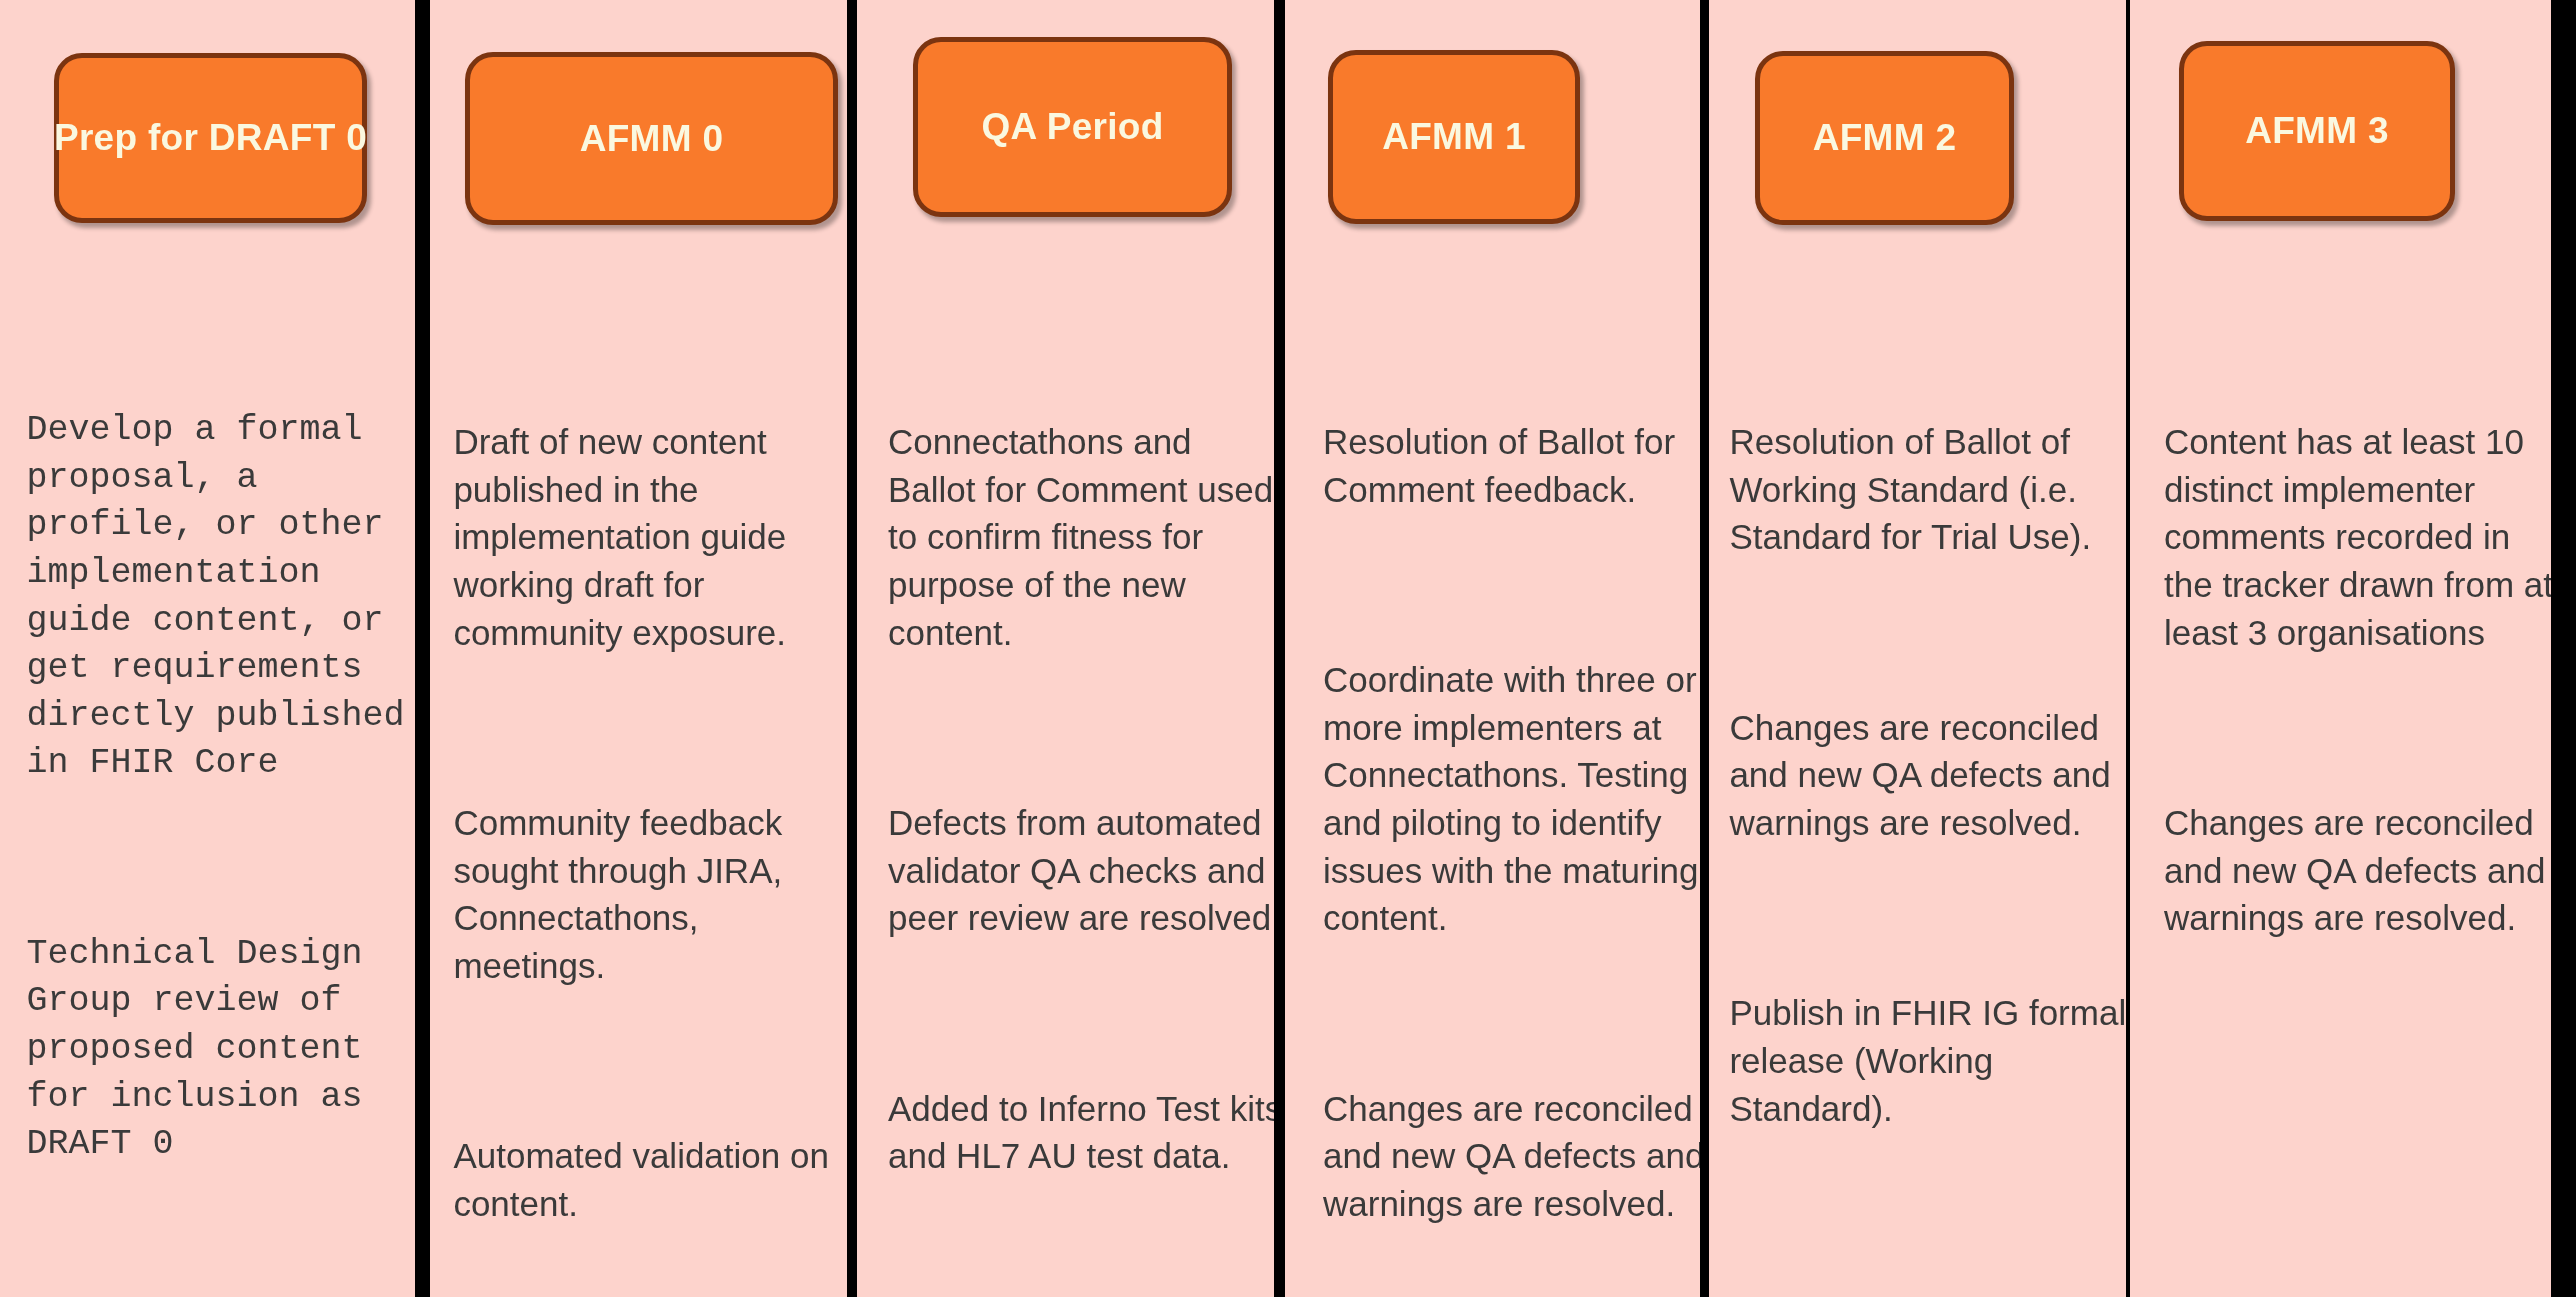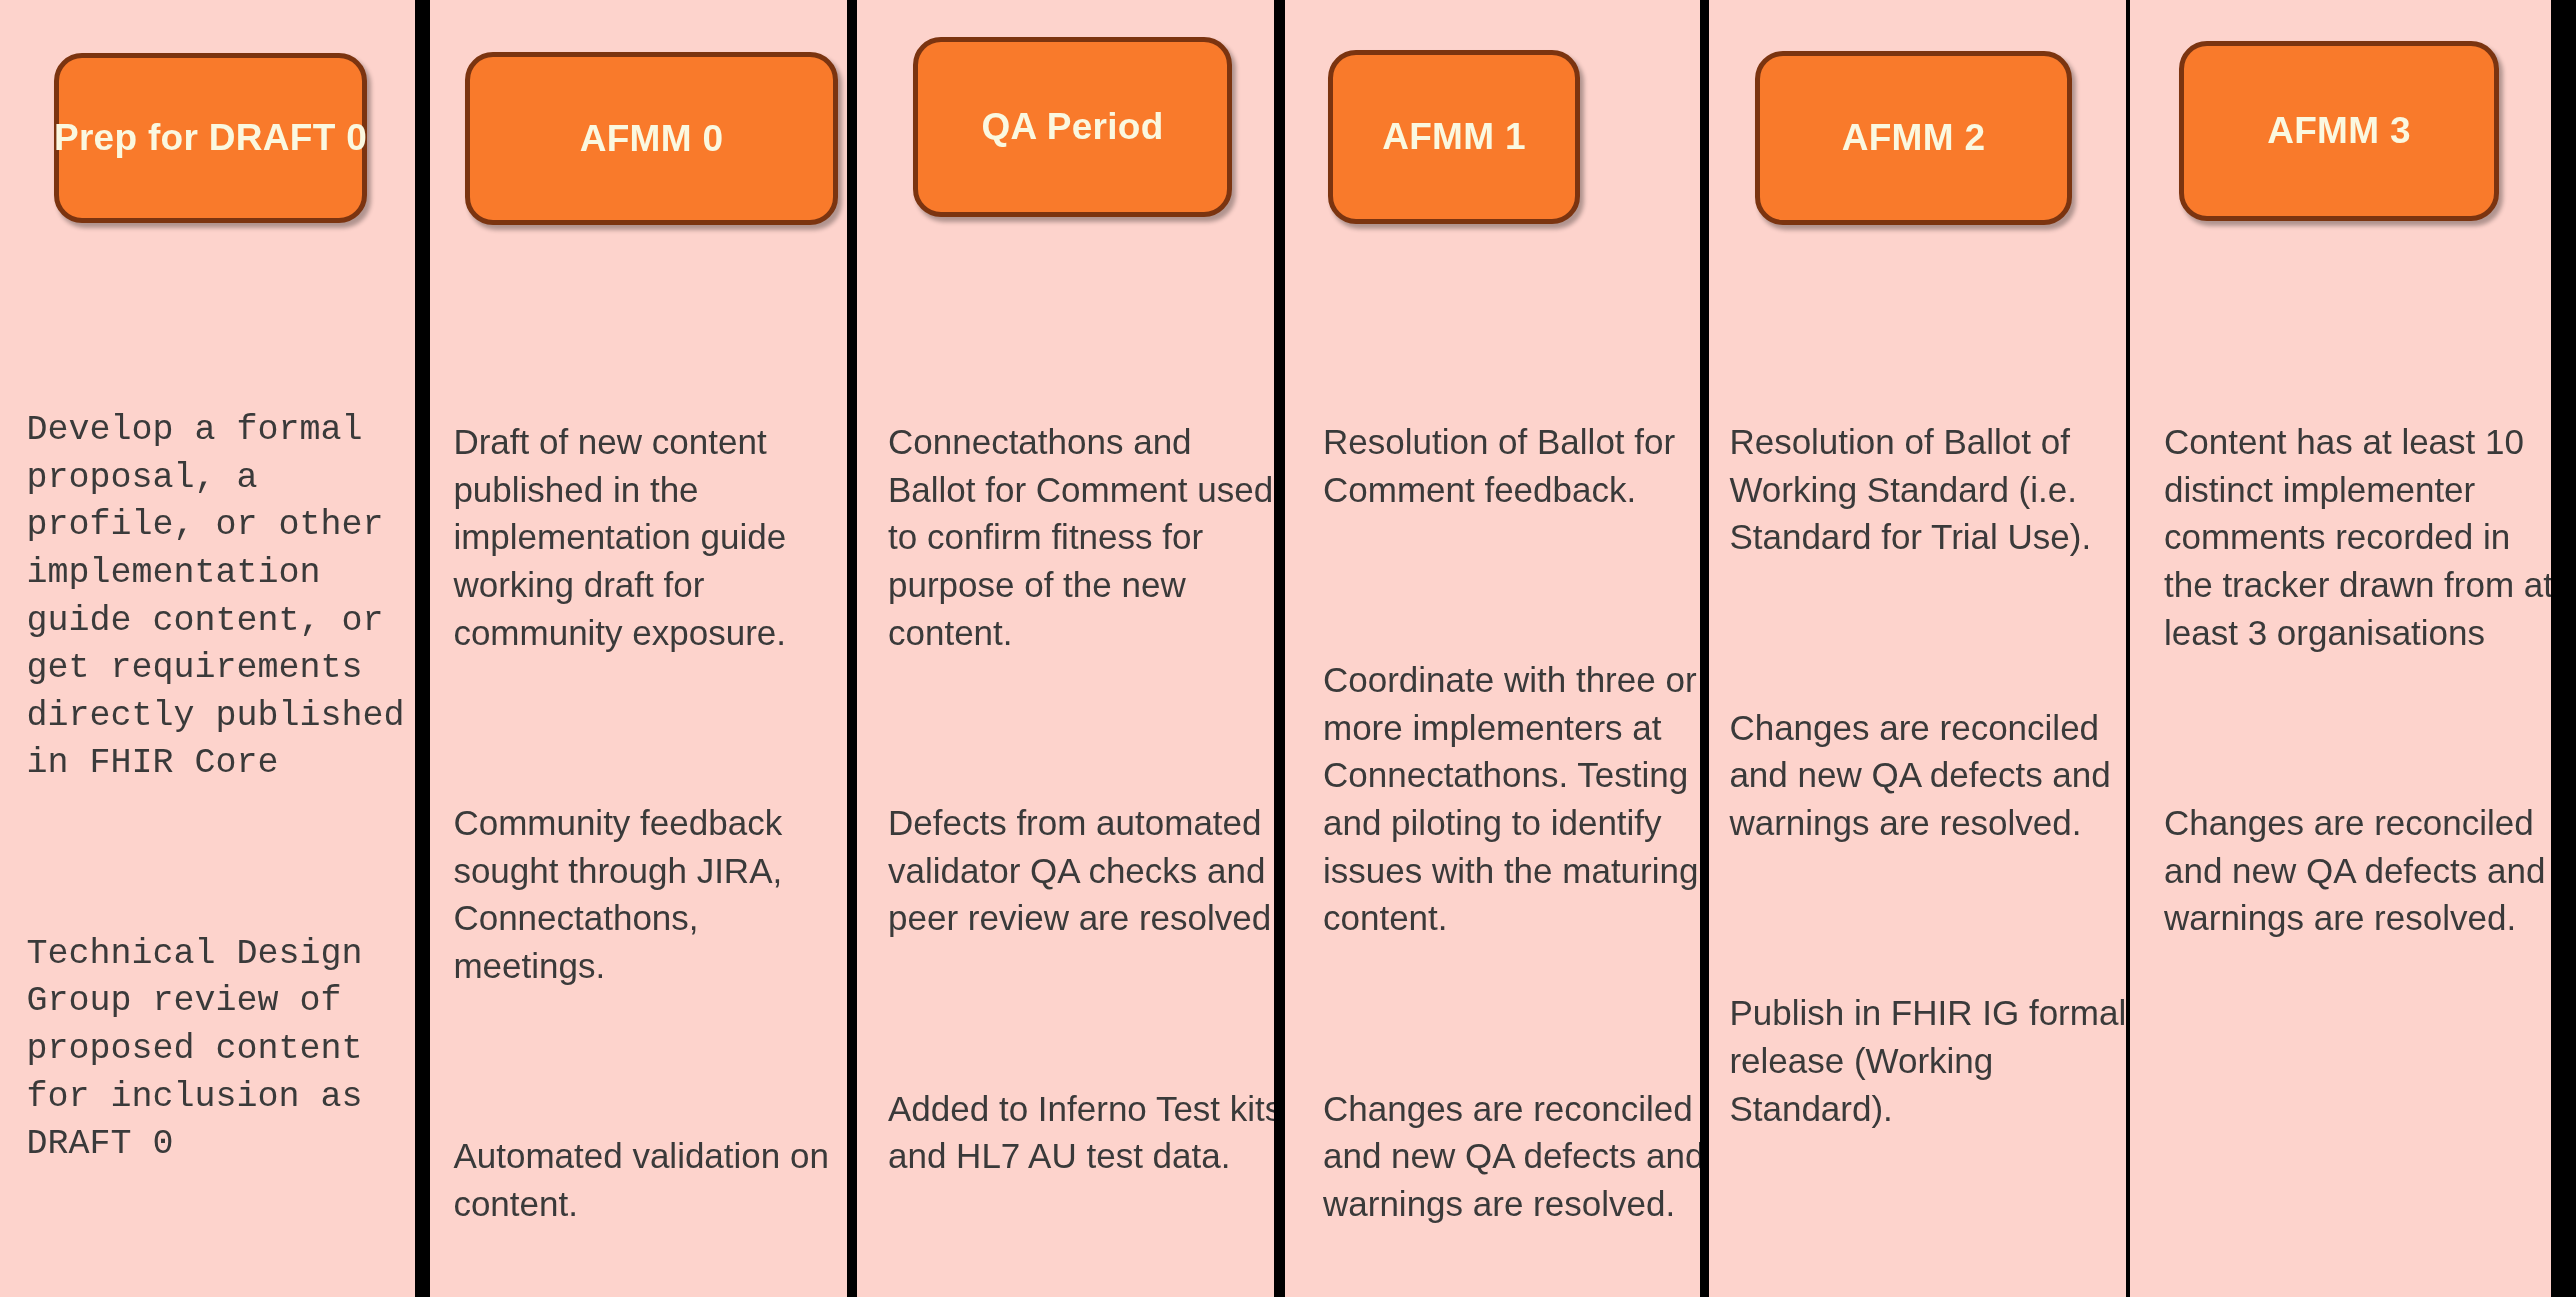--- a/index.html
+++ b/index.html
@@ -108,32 +108,32 @@
     </div>
     <div class="body-text" style="left:39px; top:323px; width:396px;">
       <p>Resolution of Ballot for Comment feedback.</p>
       <p>Coordinate with three or more implementers at Connectathons. Testing and piloting to identify issues with the maturing content.</p>
       <p>Changes are reconciled and new QA defects and warnings are resolved.</p>
       
     </div>
   </div>
 
   <div class="column" style="left:1709px; width:417px;">
-    <div class="pill" style="left:46px; top:51px; width:317px; height:174px;">
+    <div class="pill" style="left:46px; top:51px; width:259px; height:174px;">
       <span class="pill-label">AFMM 2</span>
     </div>
     <div class="body-text" style="left:20.4px; top:323px; width:399px;">
       <p>Resolution of Ballot of Working Standard (i.e. Standard for Trial Use).</p>
       <p>Changes are reconciled and new QA defects and warnings are resolved.</p>
       <p>Publish in FHIR IG formal release (Working Standard).</p>
     </div>
   </div>
 
   <div class="column" style="left:2130px; width:421px;">
-    <div class="pill" style="left:49px; top:41px; width:320px; height:180px;">
+    <div class="pill" style="left:49px; top:41px; width:276px; height:180px;">
       <span class="pill-label">AFMM 3</span>
     </div>
     <div class="body-text" style="left:34px; top:323px; width:396px;">
       <p>Content has at least 10 distinct implementer comments recorded in the tracker drawn from at least 3 organisations</p>
       <p>Changes are reconciled and new QA defects and warnings are resolved.</p>
       
     </div>
   </div>
 
   <div class="divider" style="left:415px;  width:15px;"></div>

